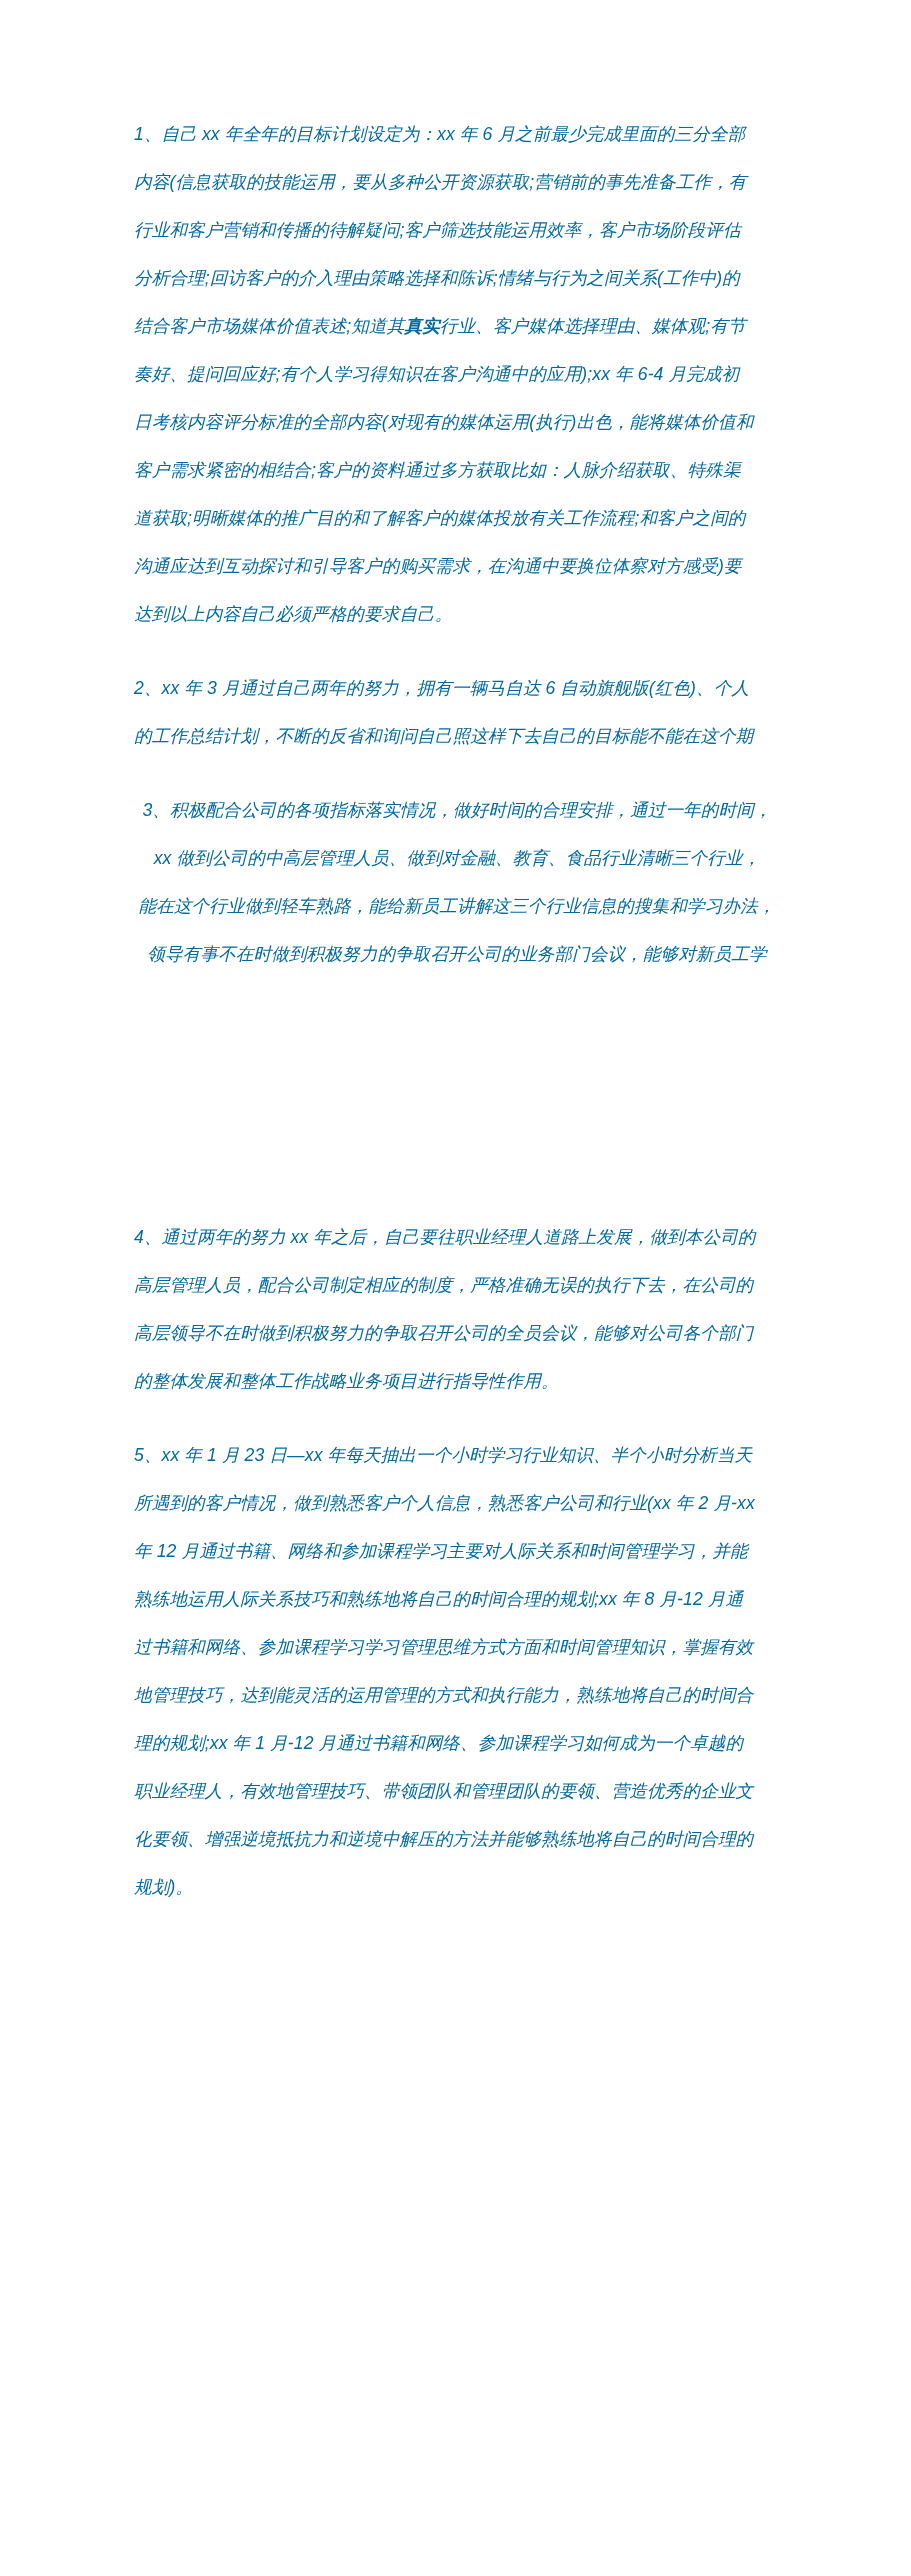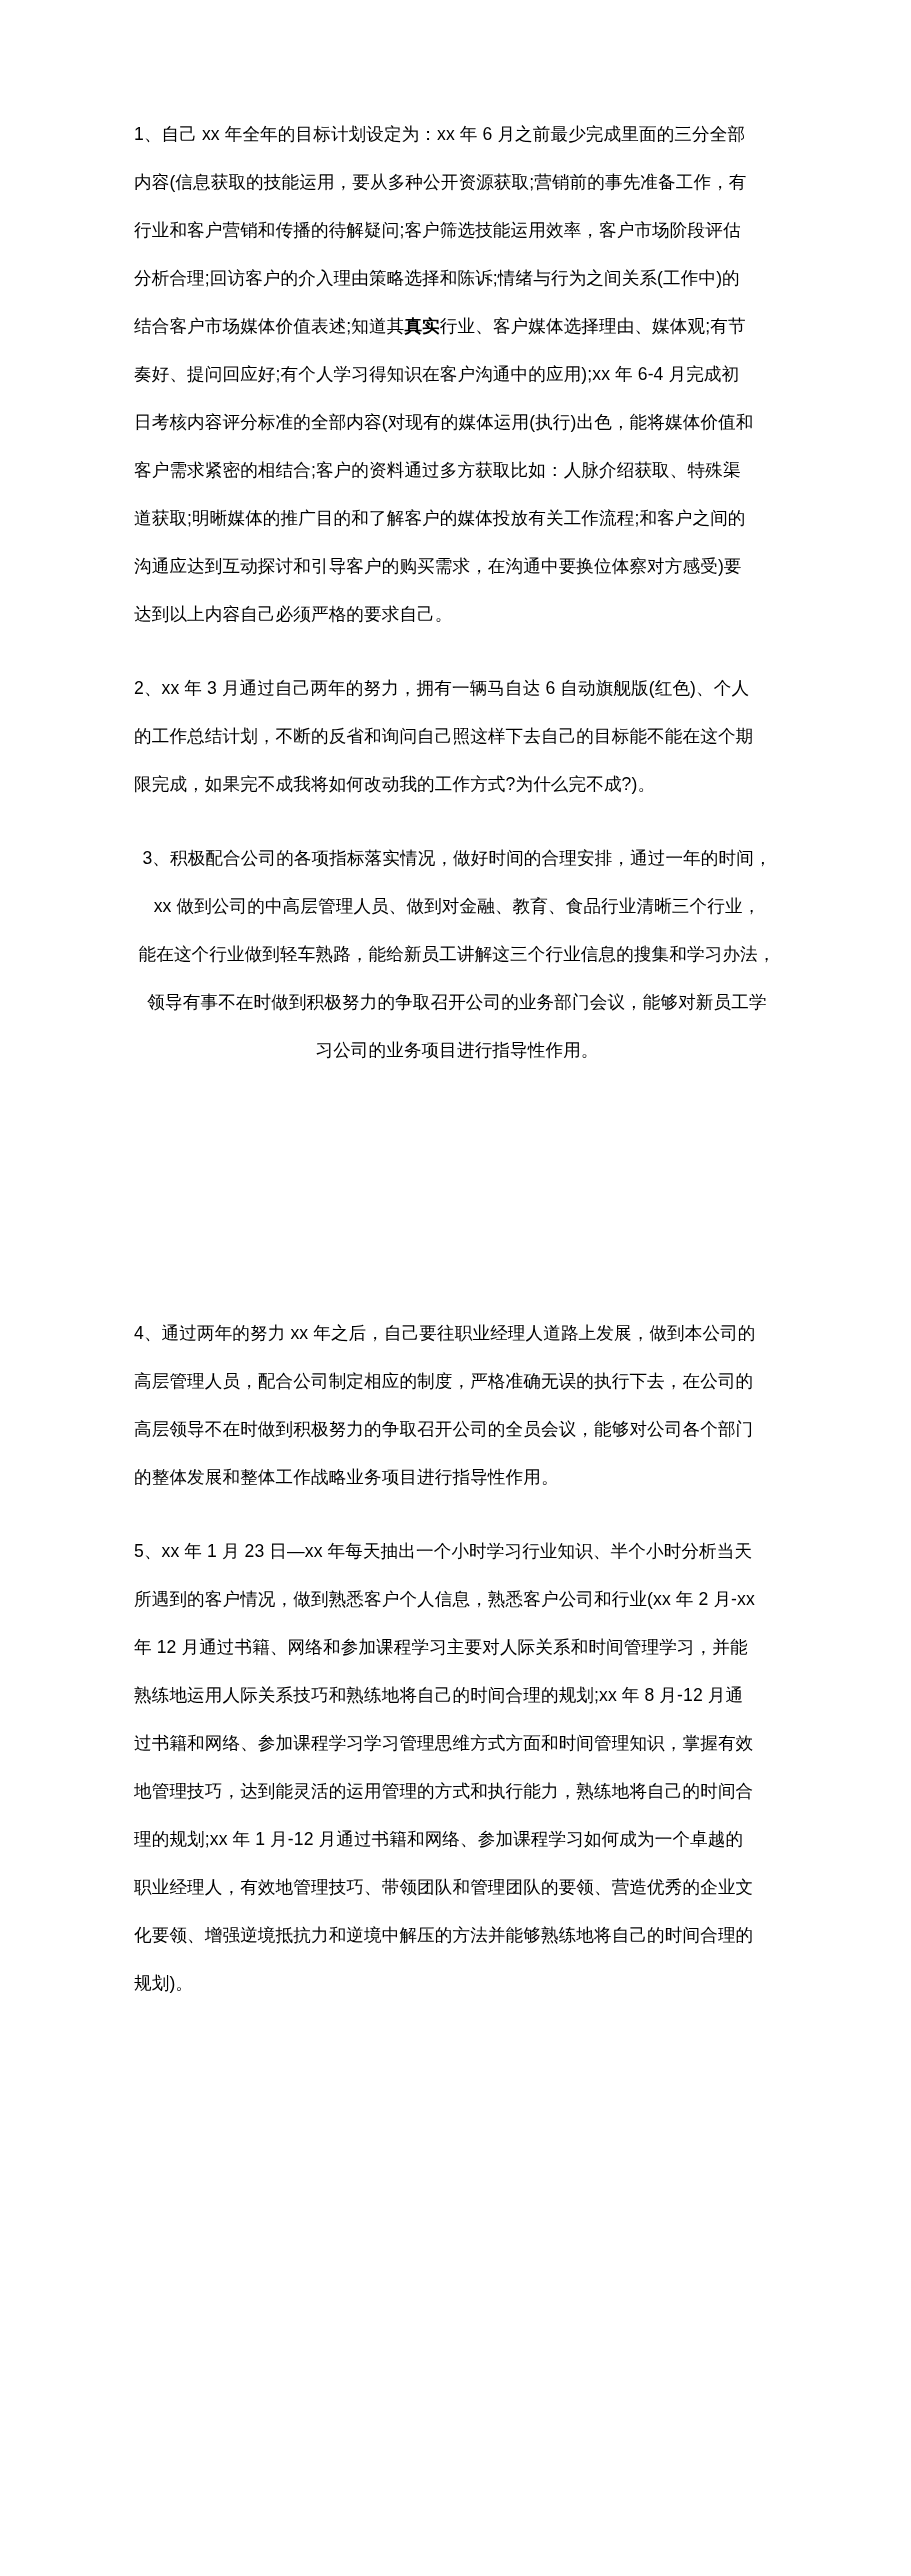--- a/index.html
+++ b/index.html
@@ -27,21 +27,22 @@
   }
   .para.big-gap {
     margin-bottom: 235px;
     text-align: center;
   }
   .line {
     font-size: 17.6px;
     line-height: 48px;
     white-space: nowrap;
     letter-spacing: 0.1px;
-    color: #000000;
+    color: #0369a1;
+    font-style: italic;
   }
   .line b {
     font-weight: bold;
   }
 </style>
 </head>
 <body>
 
 <div class="page">
   <div class="doc-body">
@@ -54,28 +55,26 @@
         <div class="line">奏好、提问回应好;有个人学习得知识在客户沟通中的应用);xx 年 6-4 月完成初</div>
         <div class="line">日考核内容评分标准的全部内容(对现有的媒体运用(执行)出色，能将媒体价值和</div>
         <div class="line">客户需求紧密的相结合;客户的资料通过多方获取比如：人脉介绍获取、特殊渠</div>
         <div class="line">道获取;明晰媒体的推广目的和了解客户的媒体投放有关工作流程;和客户之间的</div>
         <div class="line">沟通应达到互动探讨和引导客户的购买需求，在沟通中要换位体察对方感受)要</div>
         <div class="line">达到以上内容自己必须严格的要求自己。</div>
       </div>
       <div class="para">
         <div class="line">2、xx 年 3 月通过自己两年的努力，拥有一辆马自达 6 自动旗舰版(红色)、个人</div>
         <div class="line">的工作总结计划，不断的反省和询问自己照这样下去自己的目标能不能在这个期</div>
-        <div class="line">限完成，如果完不成我将如何改动我的工作方式?为什么完不成?)。</div>
       </div>
       <div class="para big-gap">
         <div class="line">3、积极配合公司的各项指标落实情况，做好时间的合理安排，通过一年的时间，</div>
         <div class="line">xx 做到公司的中高层管理人员、做到对金融、教育、食品行业清晰三个行业，</div>
         <div class="line">能在这个行业做到轻车熟路，能给新员工讲解这三个行业信息的搜集和学习办法，</div>
         <div class="line">领导有事不在时做到积极努力的争取召开公司的业务部门会议，能够对新员工学</div>
-        <div class="line">习公司的业务项目进行指导性作用。</div>
       </div>
       <div class="para">
         <div class="line">4、通过两年的努力 xx 年之后，自己要往职业经理人道路上发展，做到本公司的</div>
         <div class="line">高层管理人员，配合公司制定相应的制度，严格准确无误的执行下去，在公司的</div>
         <div class="line">高层领导不在时做到积极努力的争取召开公司的全员会议，能够对公司各个部门</div>
         <div class="line">的整体发展和整体工作战略业务项目进行指导性作用。</div>
       </div>
       <div class="para">
         <div class="line">5、xx 年 1 月 23 日—xx 年每天抽出一个小时学习行业知识、半个小时分析当天</div>
         <div class="line">所遇到的客户情况，做到熟悉客户个人信息，熟悉客户公司和行业(xx 年 2 月-xx</div>

